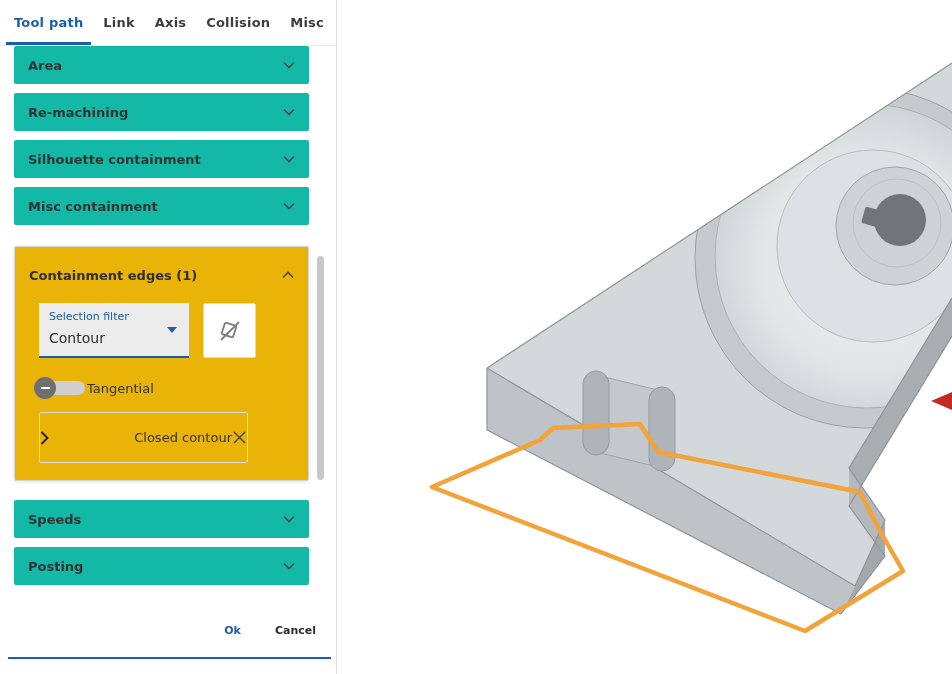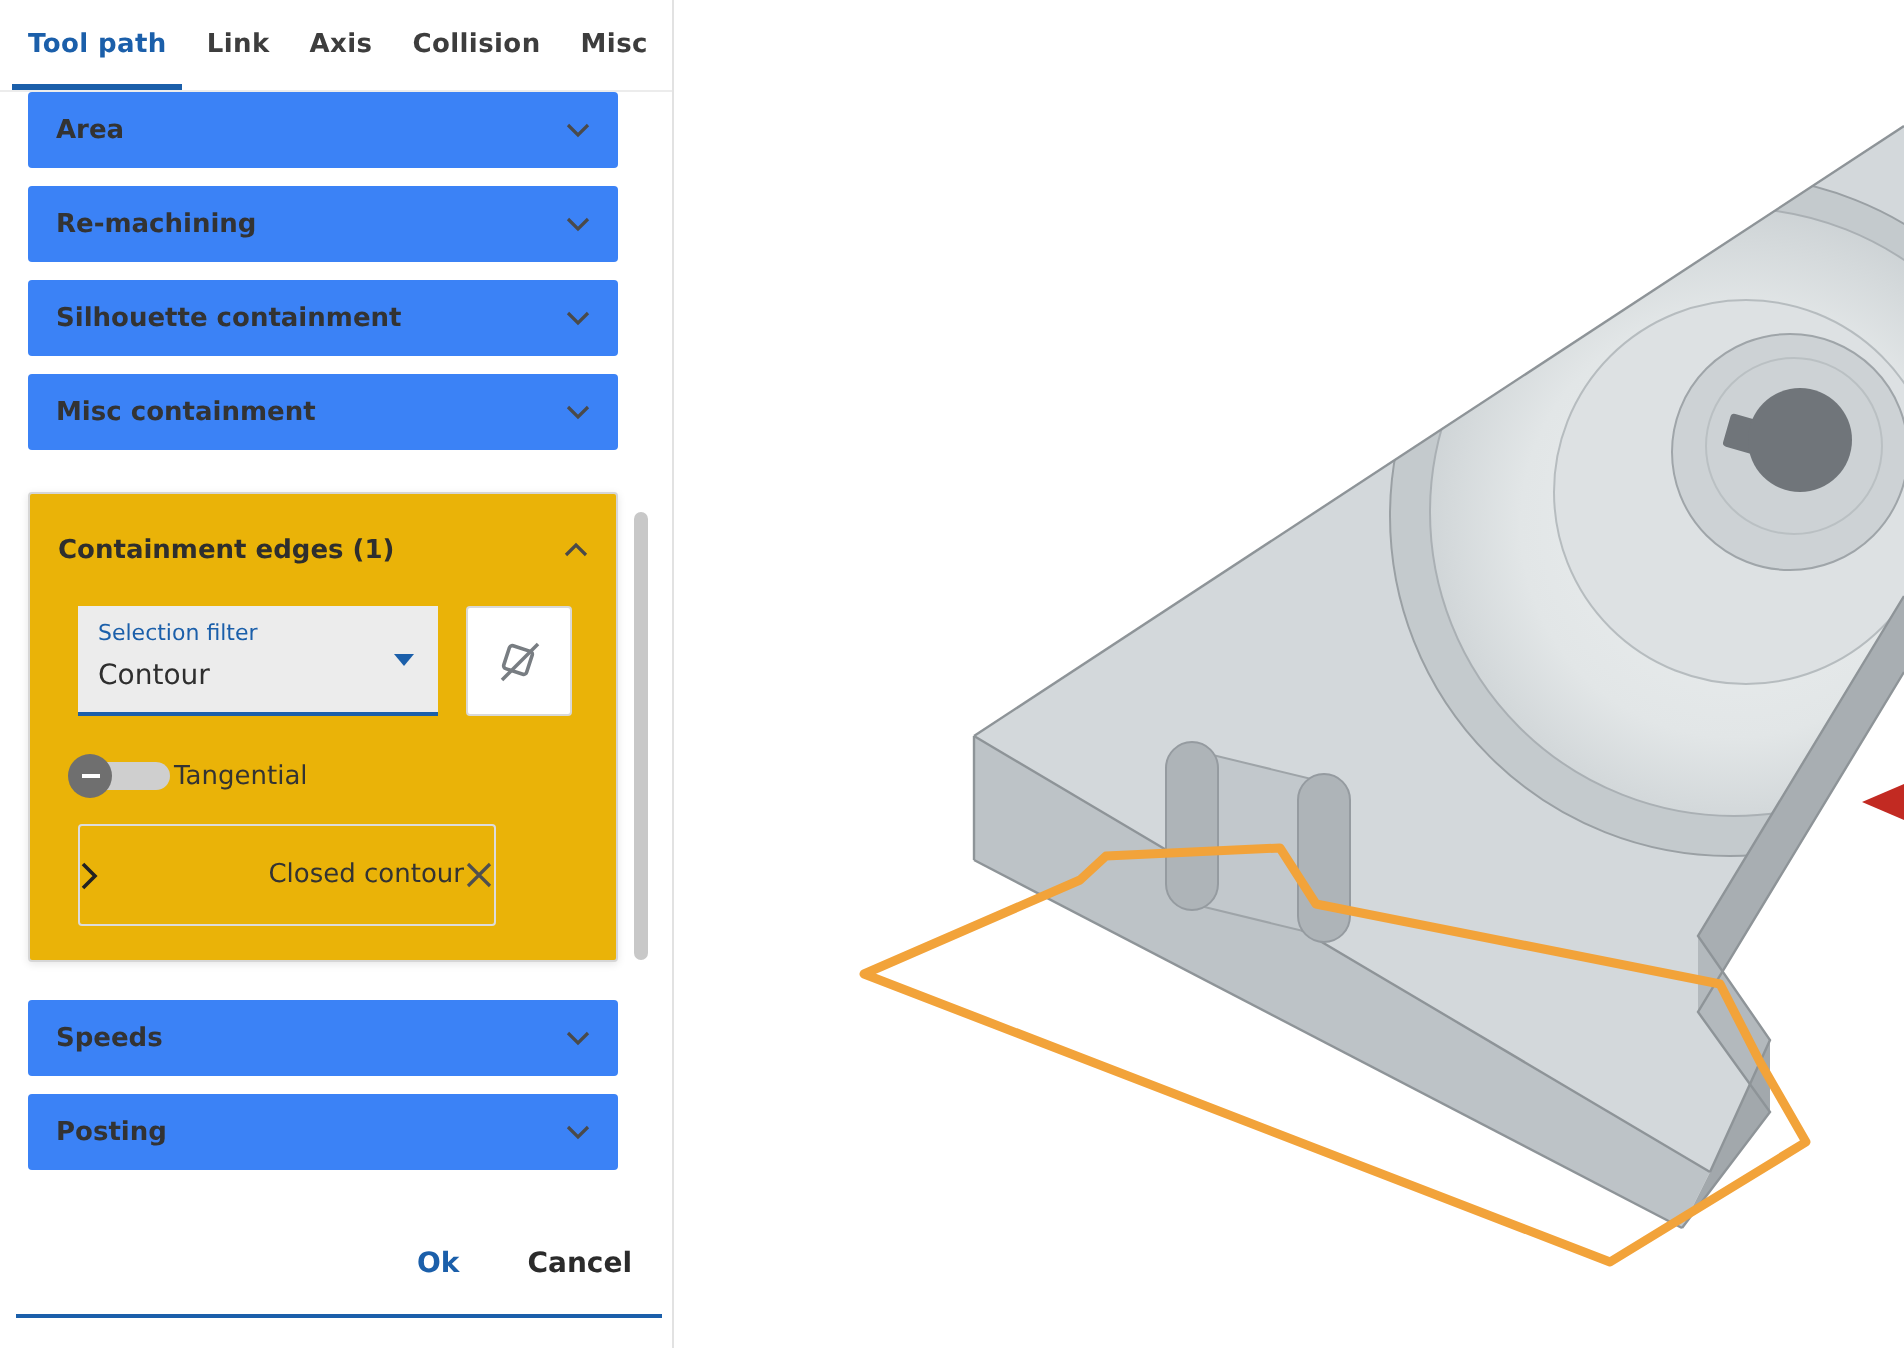--- a/index.html
+++ b/index.html
@@ -11,32 +11,32 @@
     background:#fff; border-right:1px solid #e2e2e2; }
 
   .tabs { display:flex; align-items:flex-end; height:46px; padding:0 4px;
     border-bottom:1px solid #ececec; }
   .tab { position:relative; padding:0 10px; font-size:13px; font-weight:bold;
     color:#3d3d3d; line-height:45px; letter-spacing:.2px; white-space:nowrap; cursor:default; }
   .tab.active { color:#1b5faa; }
   .tab.active::after { content:""; position:absolute; left:2px; right:2px; bottom:0;
     height:3px; background:#1b5faa; }
 
-  .sec { margin:0 27px 9px 14px; height:38px; background:#3b82f6; border-radius:2px;
+  .sec { margin:0 27px 9px 14px; height:38px; background:#14b8a6; border-radius:2px;
     display:flex; align-items:center; justify-content:space-between;
     padding:0 14px; font-size:13px; font-weight:bold; color:#333; }
   .sec:first-of-type { margin-top:2px; }
 
   .card { margin:21px 27px 0 14px; background:#eab308; border:1px solid #d6d6d6;
     border-radius:2px; box-shadow:0 1px 4px rgba(0,0,0,.10); padding-bottom:17px; }
   .card-header { display:flex; align-items:center; justify-content:space-between;
     padding:0 14px; height:56px; font-size:13px; font-weight:bold; color:#2e2e2e; }
 
   .filter-row { display:flex; gap:14px; margin-left:24px; }
-  .select { position:relative; width:180px; height:55px; background:#ececec;
+  .select { position:relative; width:150px; height:55px; background:#ececec;
     border-bottom:2px solid #1b5faa; padding:7px 10px; cursor:default; }
   .select .lbl { font-size:11px; color:#1b5faa; }
   .select .val { font-size:14px; color:#2e2e2e; margin-top:7px; }
   .caret { position:absolute; right:12px; top:24px; width:0; height:0;
     border-left:5px solid transparent; border-right:5px solid transparent;
     border-top:6px solid #1b5faa; }
   .iconbtn { width:53px; height:55px; background:#fff; border:1px solid #d9d9d9;
     border-radius:2px; display:flex; align-items:center; justify-content:center; }
 
   .toggle-row { display:flex; align-items:center; gap:2px; margin:19px 0 0 24px; height:22px; }
@@ -47,21 +47,21 @@
   .toggle-label { font-size:13px; color:#333; }
 
   .contour-row { margin:13px 0 0 24px; width:209px; height:51px; border:1px solid #dcdcdc;
     border-radius:2px; display:flex; align-items:center; padding:0 0;text-align:right; }
   .contour-row .txt { flex:1; margin-left:15px; font-size:13px; color:#333; }
 
   .scrollbar { position:absolute; right:12px; top:256px; width:7px; height:224px;
     background:#c8c8c8; border-radius:4px; }
 
   .footer { position:absolute; right:20px; top:624px; display:flex; gap:34px;
-    font-size:14px; font-weight:bold; }
+    font-size:11px; font-weight:bold; }
   .ok { color:#1b5faa; cursor:default; }
   .cancel { color:#2b2b2b; cursor:default; }
   .blue-line { position:absolute; left:8px; top:657px; width:323px; height:2px;
     background:#1b5faa; }
 
   
   .viewport { position:absolute; left:337px; top:0; width:615px; height:674px; background:#fff; }
   .chev { display:block; }
 </style>
 </head>

